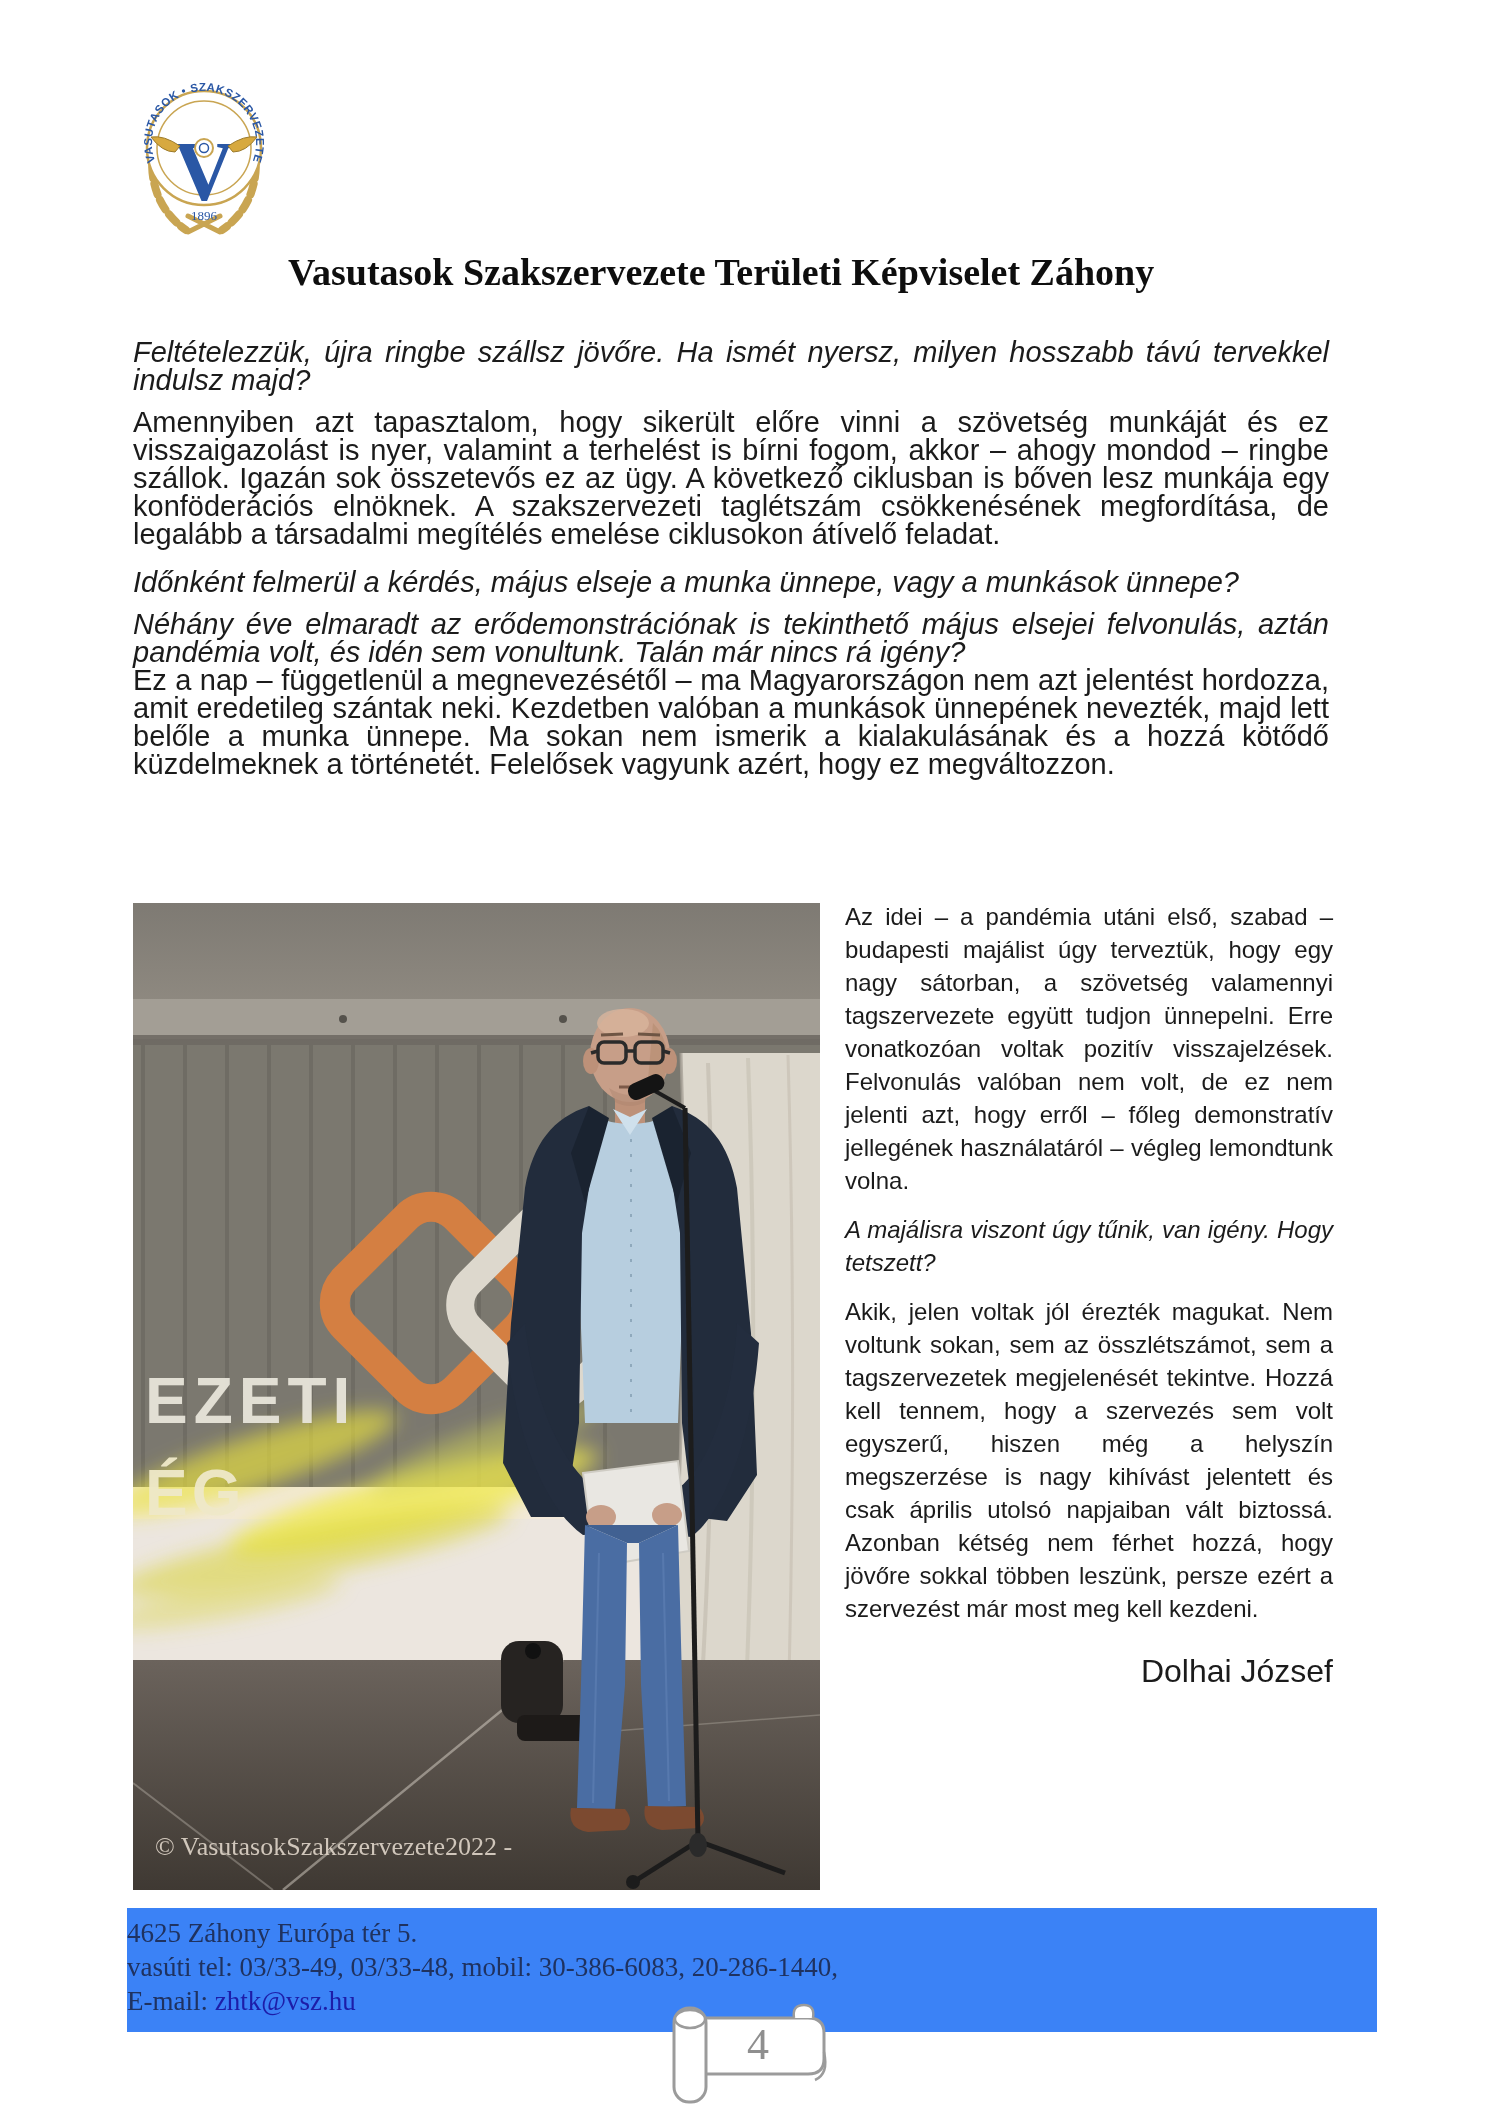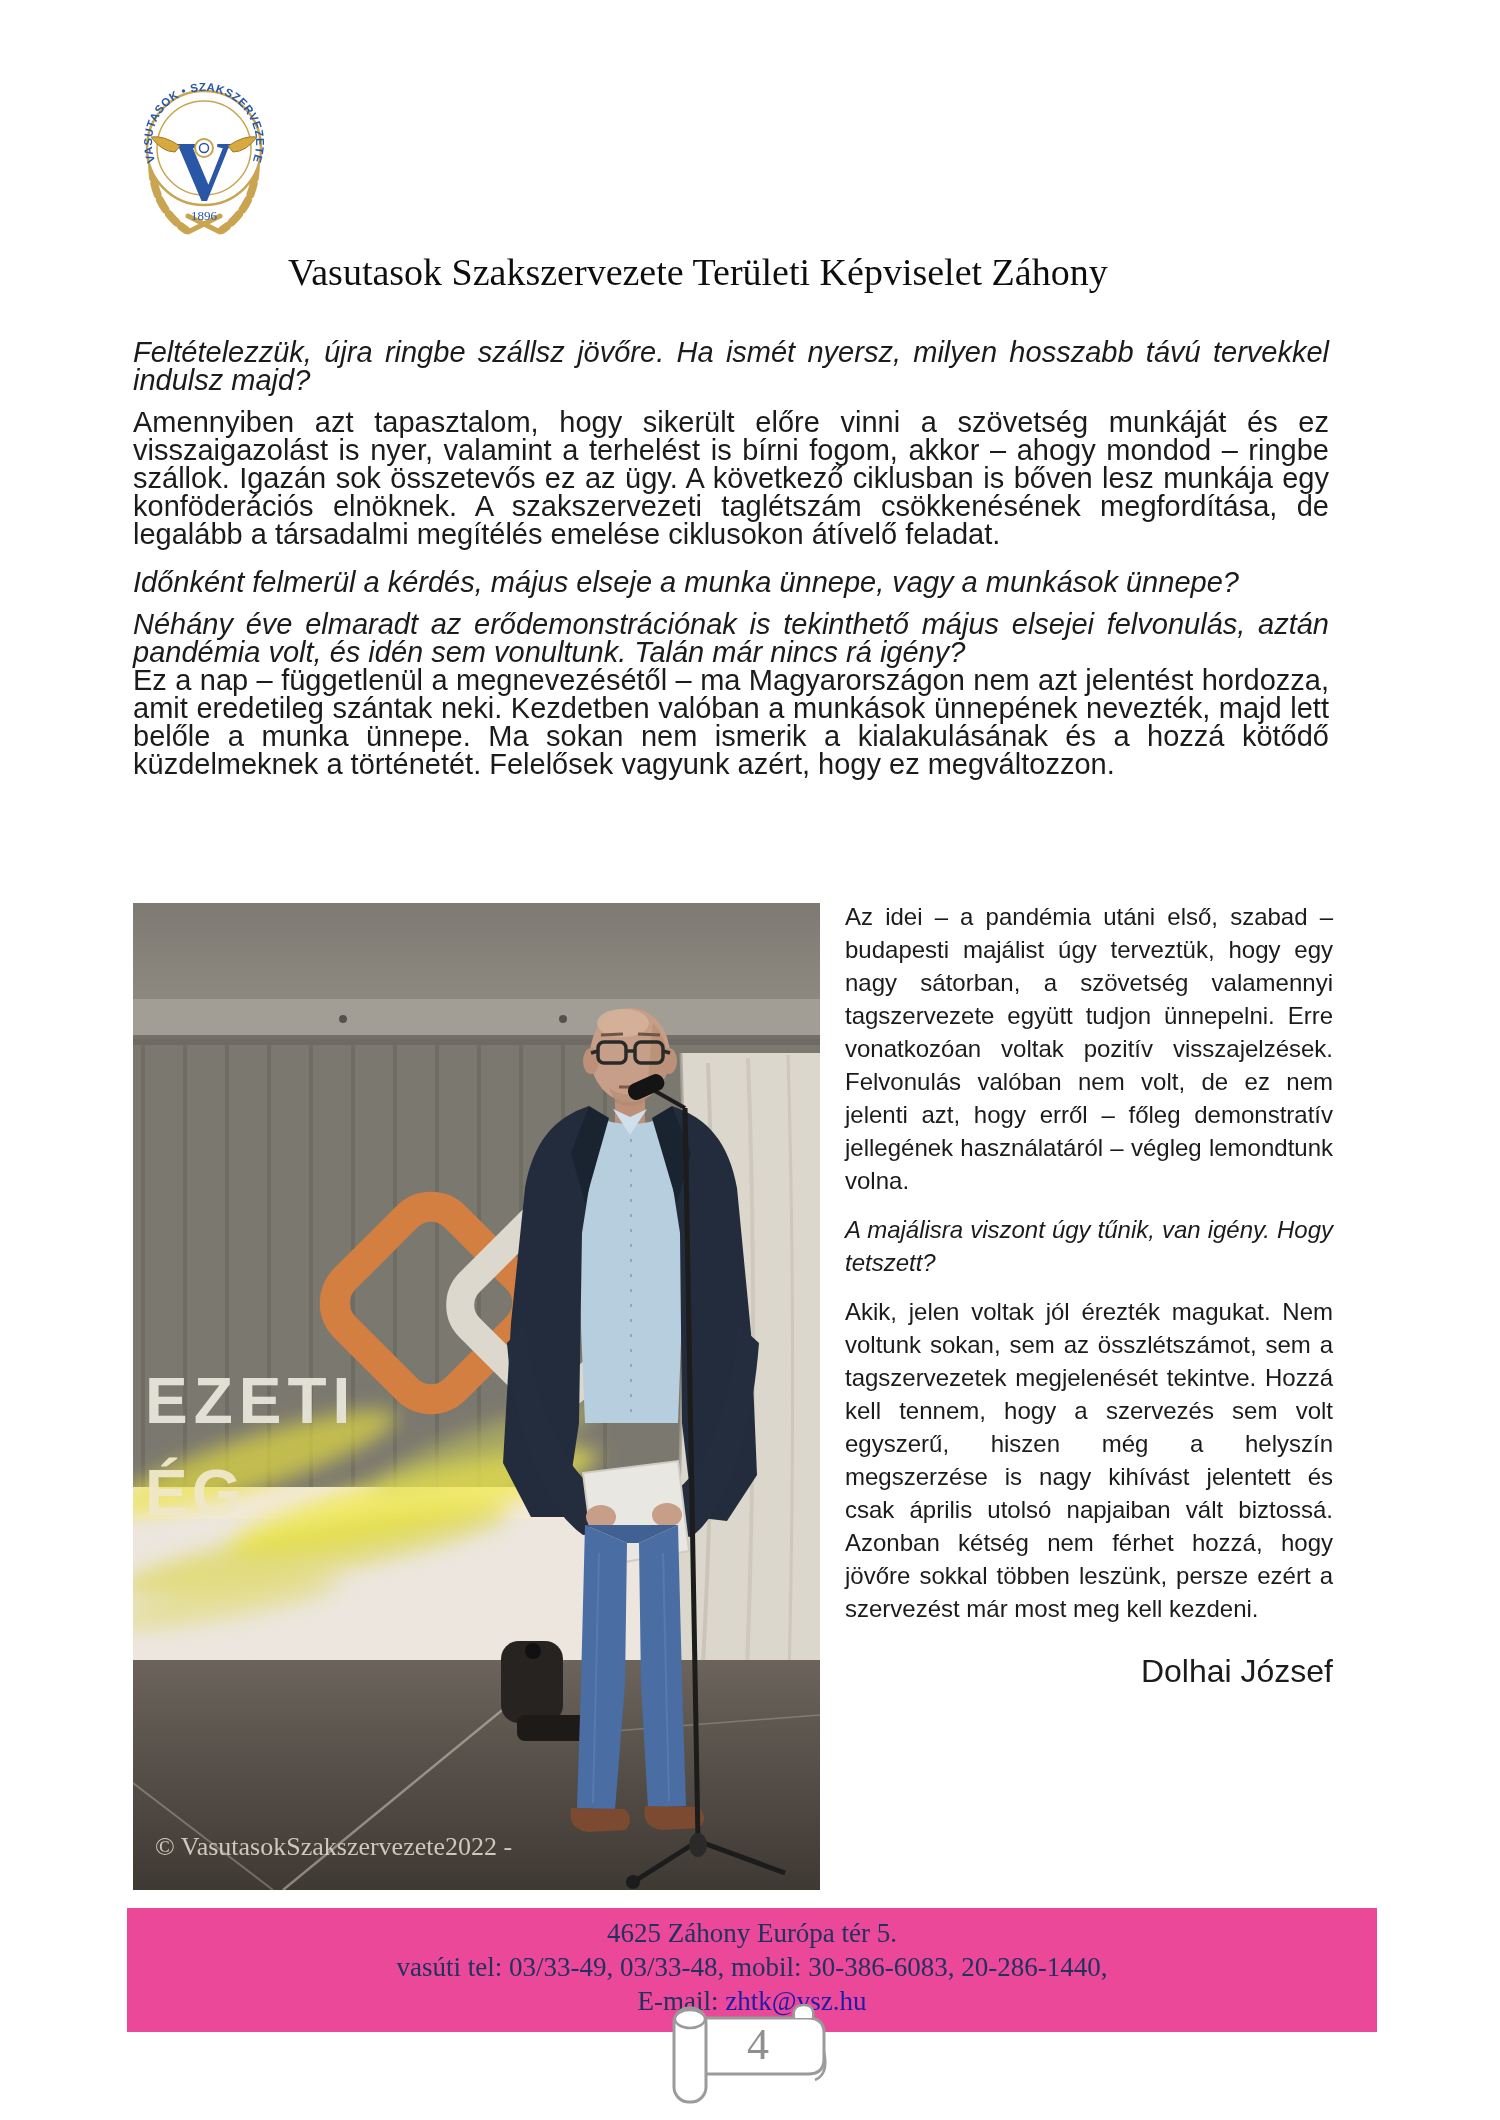--- a/index.html
+++ b/index.html
@@ -3,34 +3,34 @@
 <meta charset="utf-8">
 <style>
   html,body{margin:0;padding:0;background:#ffffff;}
   .page{
     position:relative;width:1500px;height:2120px;background:#ffffff;overflow:hidden;
     font-family:"Liberation Sans",sans-serif;color:#1b1b1b;
   }
   .emblem{position:absolute;left:128px;top:48px;width:152px;height:192px;}
   .page-title{
     position:absolute;left:288px;top:250px;width:1060px;
-    font-family:"Liberation Serif",serif;font-size:38px;color:#0e0e0e;white-space:nowrap;
+    font-family:"Liberation Serif",serif;font-size:38px;color:#0e0e0e;white-space:nowrap;font-weight:bold;
   }
   .intro{position:absolute;left:133px;top:338px;width:1196px;}
   .para{font-size:29px;line-height:28px;text-align:justify;margin:0 0 20px 0;}
   .q{font-style:italic;margin-bottom:14px;}
   .intro .q3{margin-bottom:0;}
   .photo-wrap{position:absolute;left:133px;top:903px;width:687px;height:1276px;}
   .photo-wrap svg{display:block;}
   .rightcol{position:absolute;left:845px;top:900px;width:488px;}
   .rightcol .para{font-size:24px;line-height:33px;margin:0 0 16px 0;}
   .signature{font-size:32px;line-height:33px;text-align:right;margin-top:30px;}
   .footer{
     position:absolute;left:127px;top:1908px;width:1250px;height:124px;
-    background:#ec4899;text-align:center;
+    background:#3b82f6;
     font-family:"Liberation Serif",serif;color:#1F3260;font-size:27px;line-height:34px;
     padding-top:8px;box-sizing:border-box;
   }
   .footer .email-link{color:#1d1da8;cursor:pointer;}
   .badge{position:absolute;left:648px;top:1996px;width:200px;height:122px;}
   .badge text{font-family:"Liberation Serif",serif;}
 </style>
 </head>
 <body>
 

